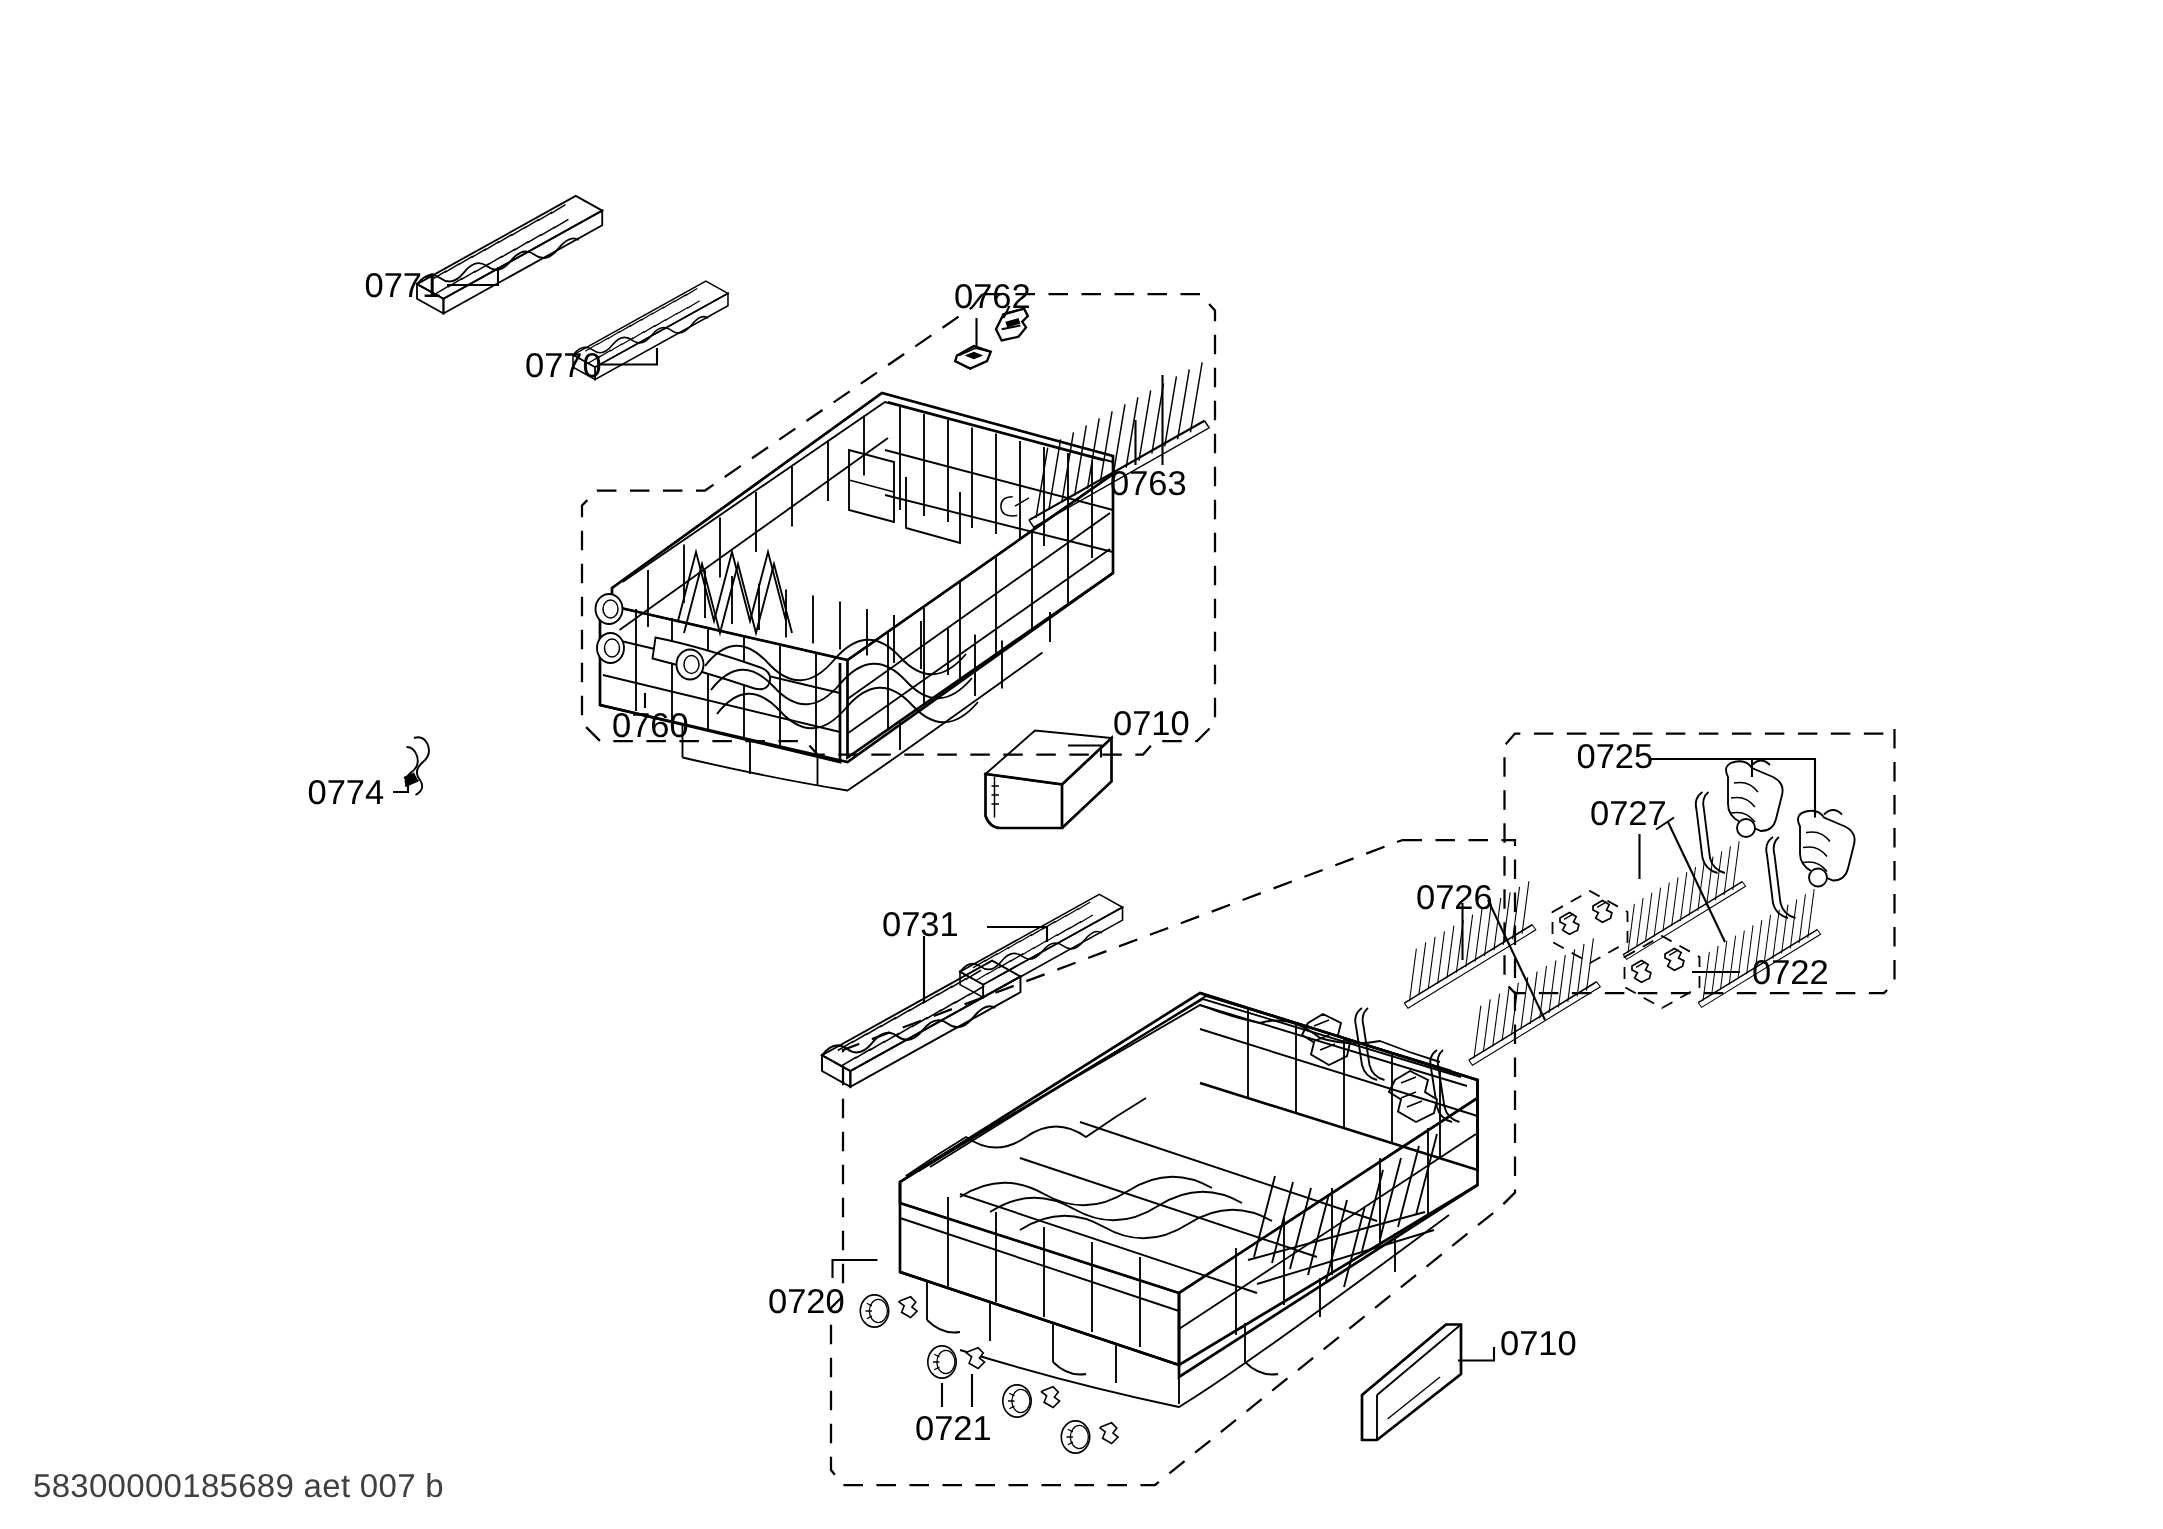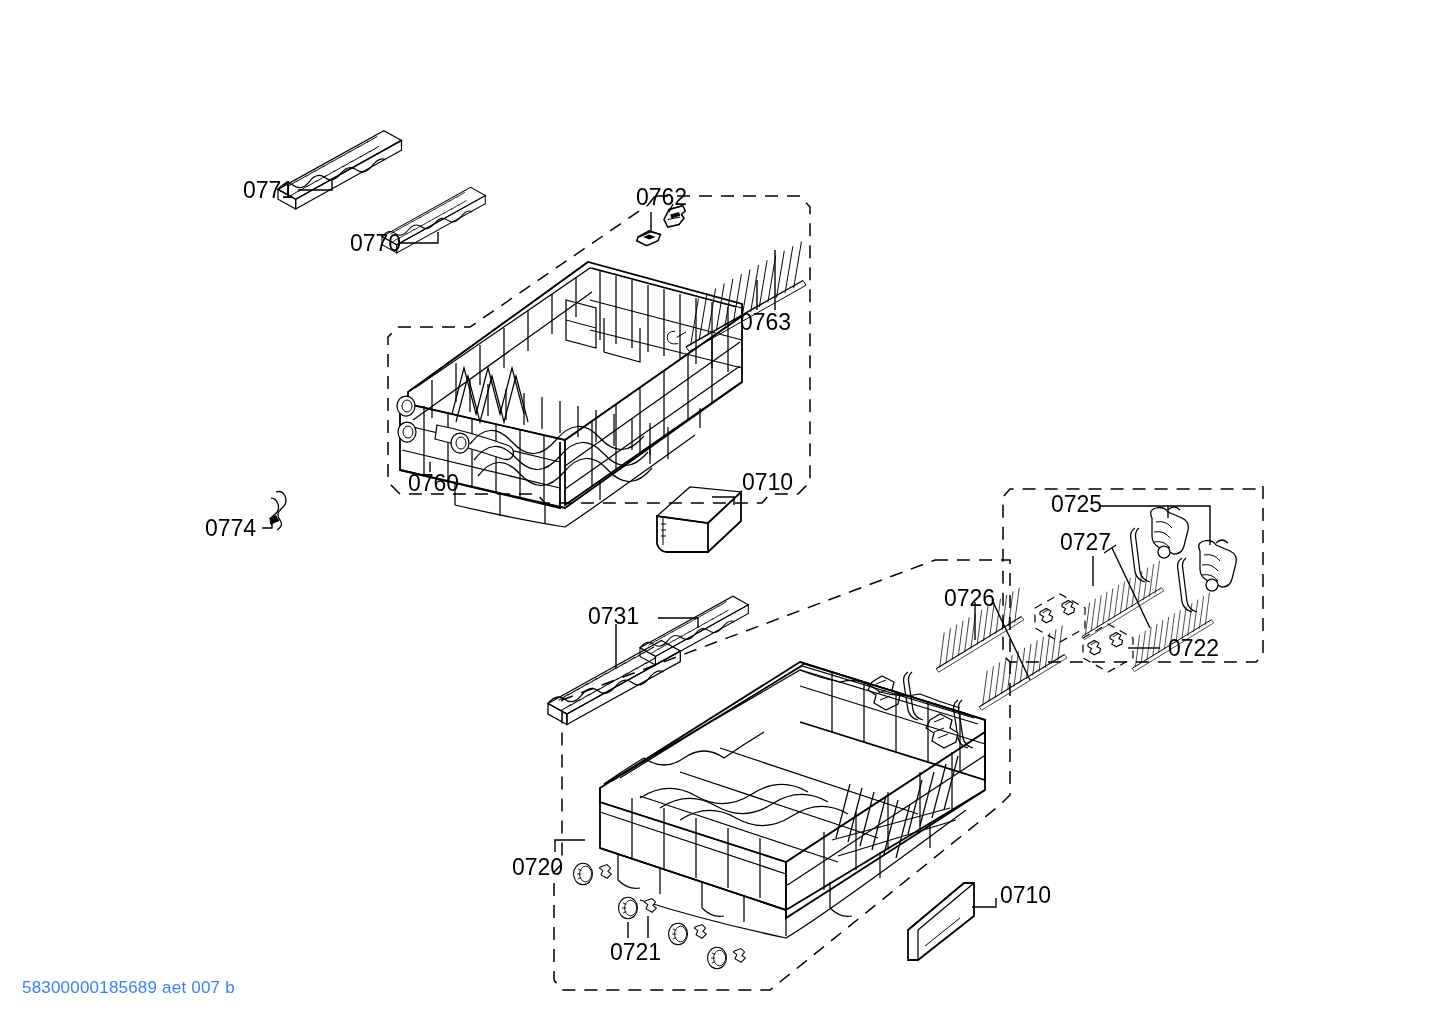--- a/index.html
+++ b/index.html
@@ -9,21 +9,21 @@
     font-family:"Liberation Sans","DejaVu Sans",sans-serif;
     color:#000;
   }
   #sheet{position:absolute;inset:0;width:1442px;height:1019px;}
   .lbl{
     font-family:"Liberation Sans","DejaVu Sans",sans-serif;
     font-size:23px;fill:#000;letter-spacing:0px;
   }
   .footer-txt{
     position:absolute;left:22px;top:978px;
-    font-size:17px;letter-spacing:.2px;color:#3b82f6;
+    font-size:22px;letter-spacing:.2px;color:#404040;
     white-space:nowrap;
   }
   svg{display:block;}
   .ln{stroke:#000;fill:none;stroke-width:1.25;}
   .ln-thin{stroke:#000;fill:none;stroke-width:1;}
   .ln-b{stroke:#000;fill:none;stroke-width:1.8;}
   .dash{stroke:#000;fill:none;stroke-width:1.5;stroke-dasharray:13 9;}
   .dash-s{stroke:#000;fill:none;stroke-width:1.2;stroke-dasharray:8 6;}
   .lead{stroke:#000;fill:none;stroke-width:1.4;}
   .fillw{fill:#ffffff;}

